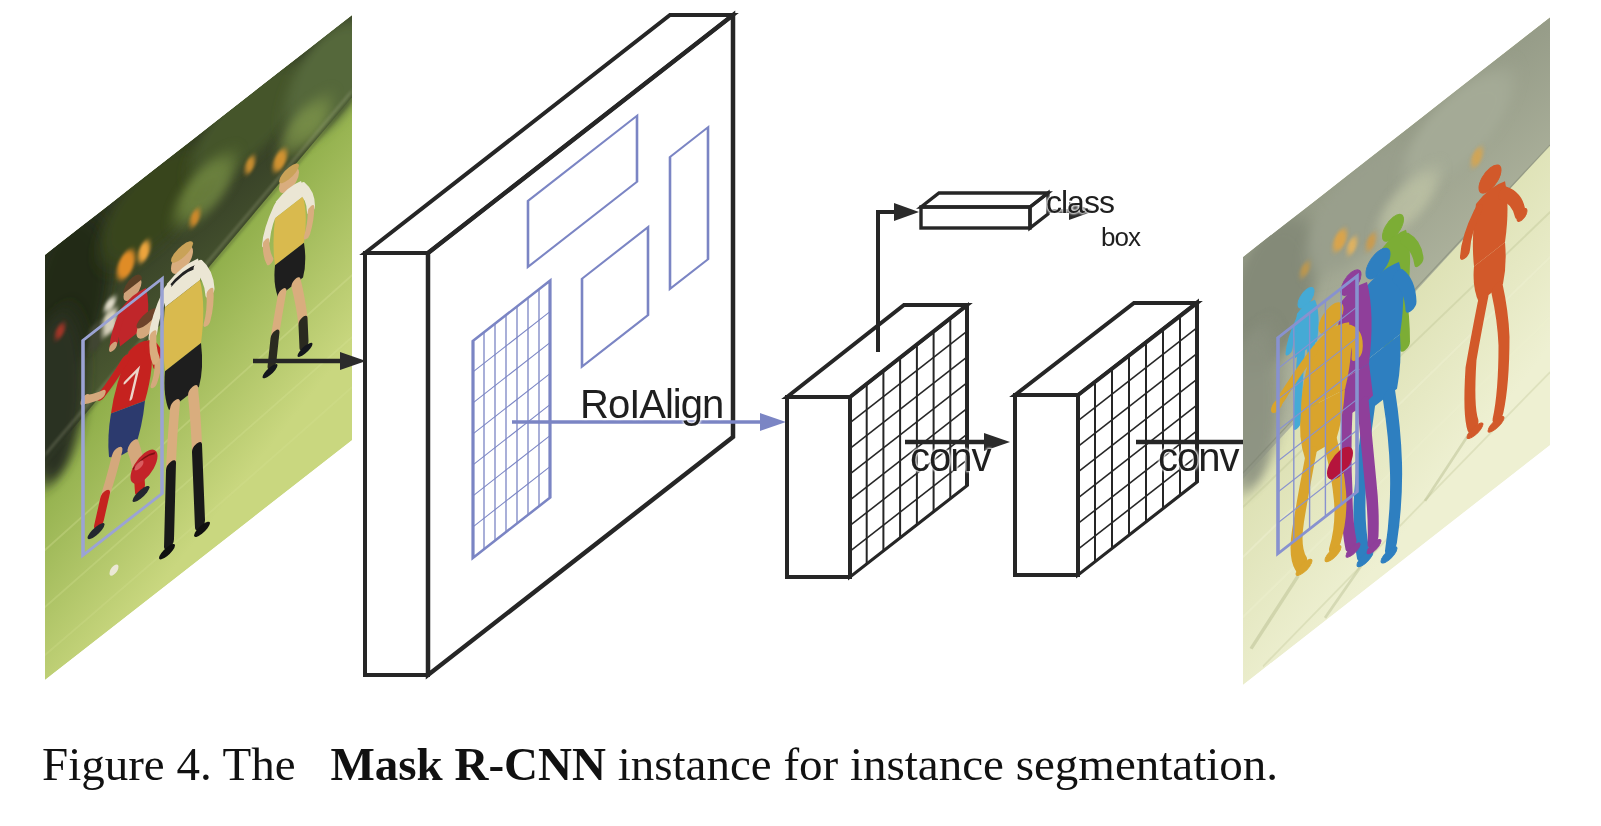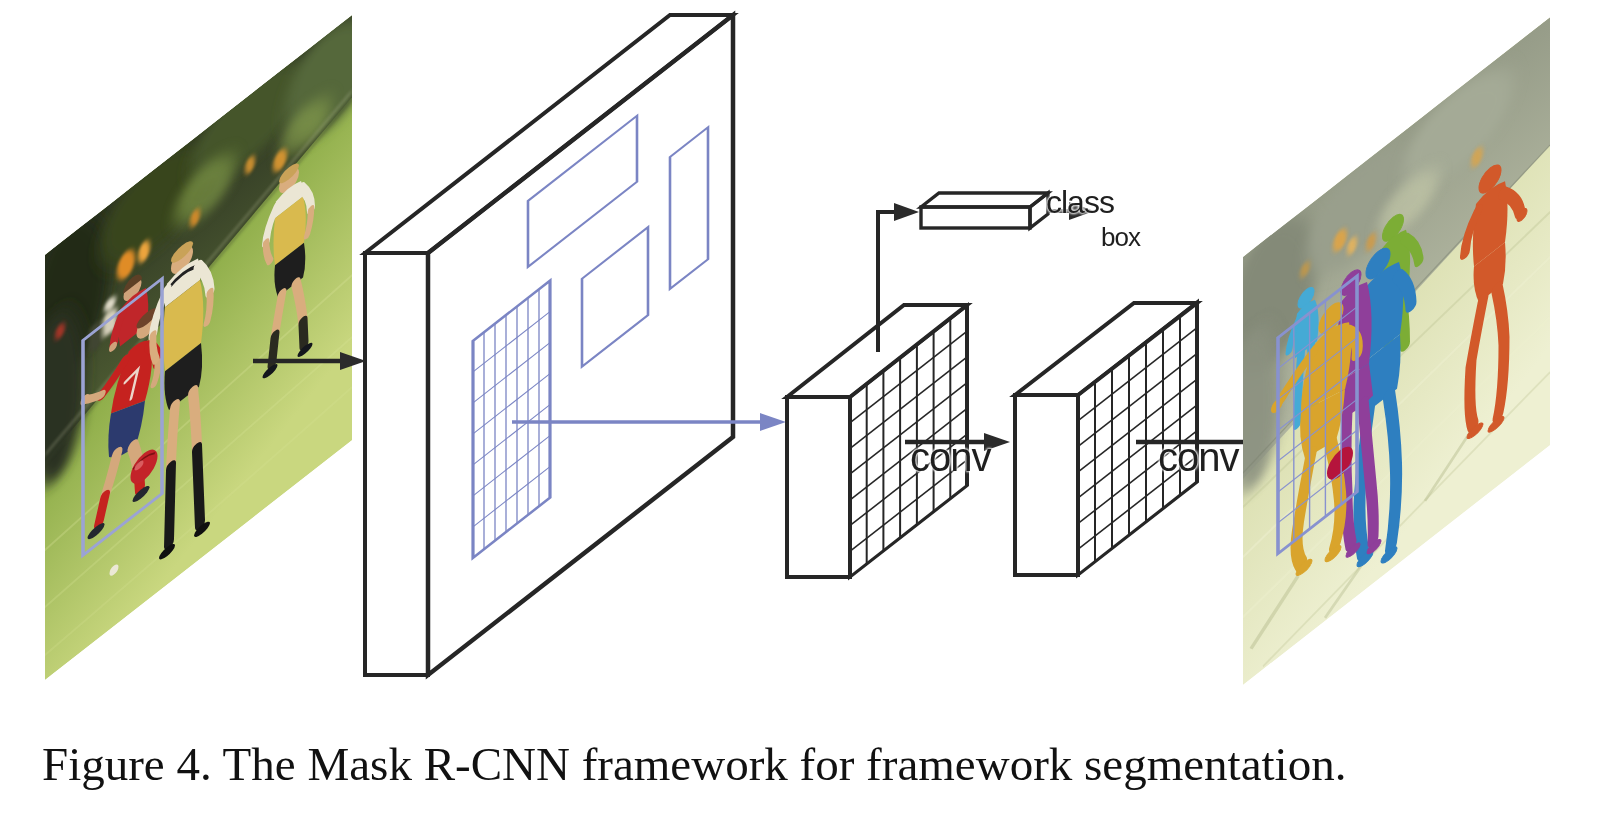--- a/index.html
+++ b/index.html
@@ -9,21 +9,21 @@
   .lbl{position:absolute;color:var(--label-text,#1f1f1f);line-height:1;white-space:nowrap;
        font-family:"Liberation Sans",sans-serif;letter-spacing:-1px;
        text-shadow:0 0 3px #fff,0 0 3px #fff,0 0 3px #fff;}
   #lbl-roialign{left:580px;top:384px;font-size:40px;}
   #lbl-conv1{left:910px;top:437px;font-size:40px;}
   #lbl-conv2{left:1158px;top:437px;font-size:40px;}
   #lbl-class{left:1046px;top:186px;font-size:32px;}
   #lbl-box{left:1101px;top:224px;font-size:26px;}
   #caption{position:absolute;left:42px;top:737px;font-size:47px;color:#111;
            font-family:"Liberation Serif",serif;letter-spacing:0;white-space:nowrap;}
-  #caption b{font-weight:normal;}
+  #caption b{font-weight:bold;margin-left:23px;}
   svg .ln{stroke:#262626;fill:none;}
   svg .blu{stroke:#7b85c4;fill:none;}
 </style>
 </head>
 <body>
 
 <div id="canvas">
 
 <svg id="art" width="1601" height="826" viewBox="0 0 1601 826">
 <defs>
@@ -376,20 +376,21 @@
     <line x1="35" y1="200.6" x2="114" y2="200.6" stroke-width="1.4"></line>
     <line x1="35" y1="231.4" x2="114" y2="231.4" stroke-width="1.4"></line>
     <line x1="35" y1="262.3" x2="114" y2="262.3" stroke-width="1.4"></line>
     <line x1="35" y1="293.1" x2="114" y2="293.1" stroke-width="1.4"></line>
     <rect x="35" y="108" width="79" height="216" fill="none" stroke-width="3.6"></rect>
   </g>
  </g>
 </g>
 </svg>
 
+<div class="lbl" id="lbl-roialign">RoIAlign</div>
 <div class="lbl" id="lbl-conv1">conv</div>
 <div class="lbl" id="lbl-conv2">conv</div>
 <div class="lbl" id="lbl-class">class</div>
 <div class="lbl" id="lbl-box">box</div>
 
-<div id="caption"><span>Figure 4. The </span><b>Mask R-CNN</b><span> framework for framework segmentation.</span></div>
+<div id="caption"><span>Figure 4. The </span><b>Mask R-CNN</b><span> instance for instance segmentation.</span></div>
 
 </div>
 
 </body></html>

